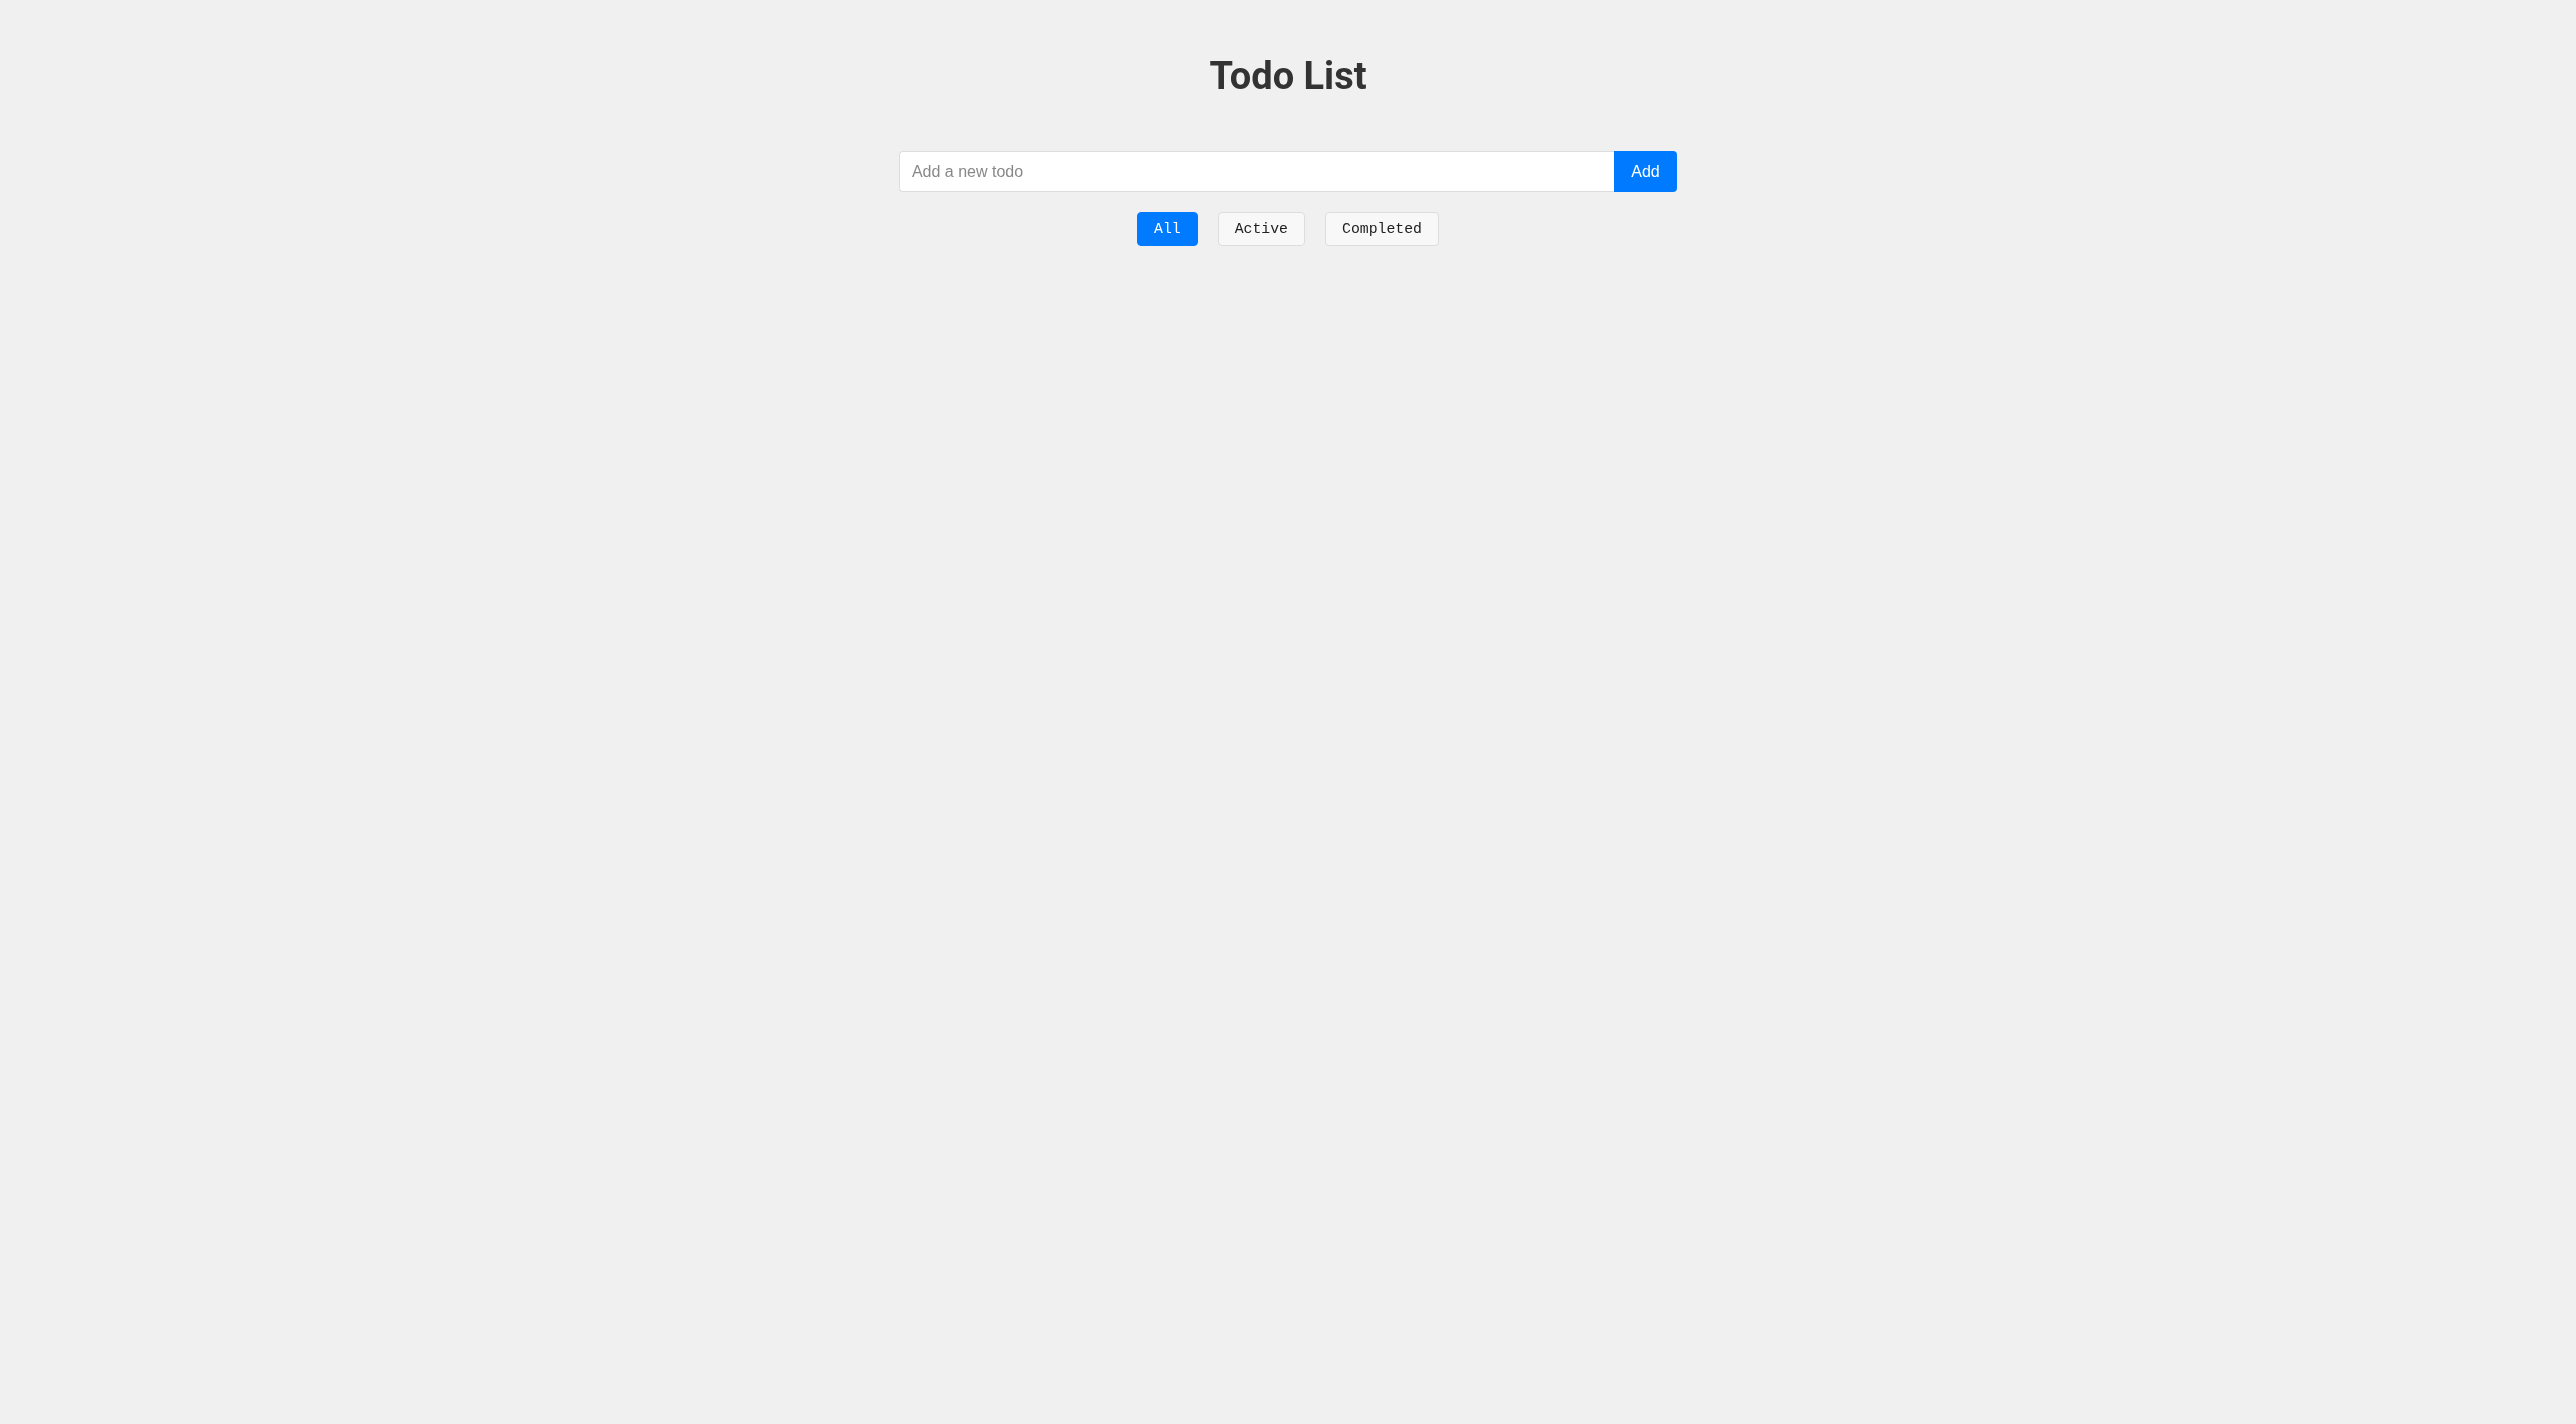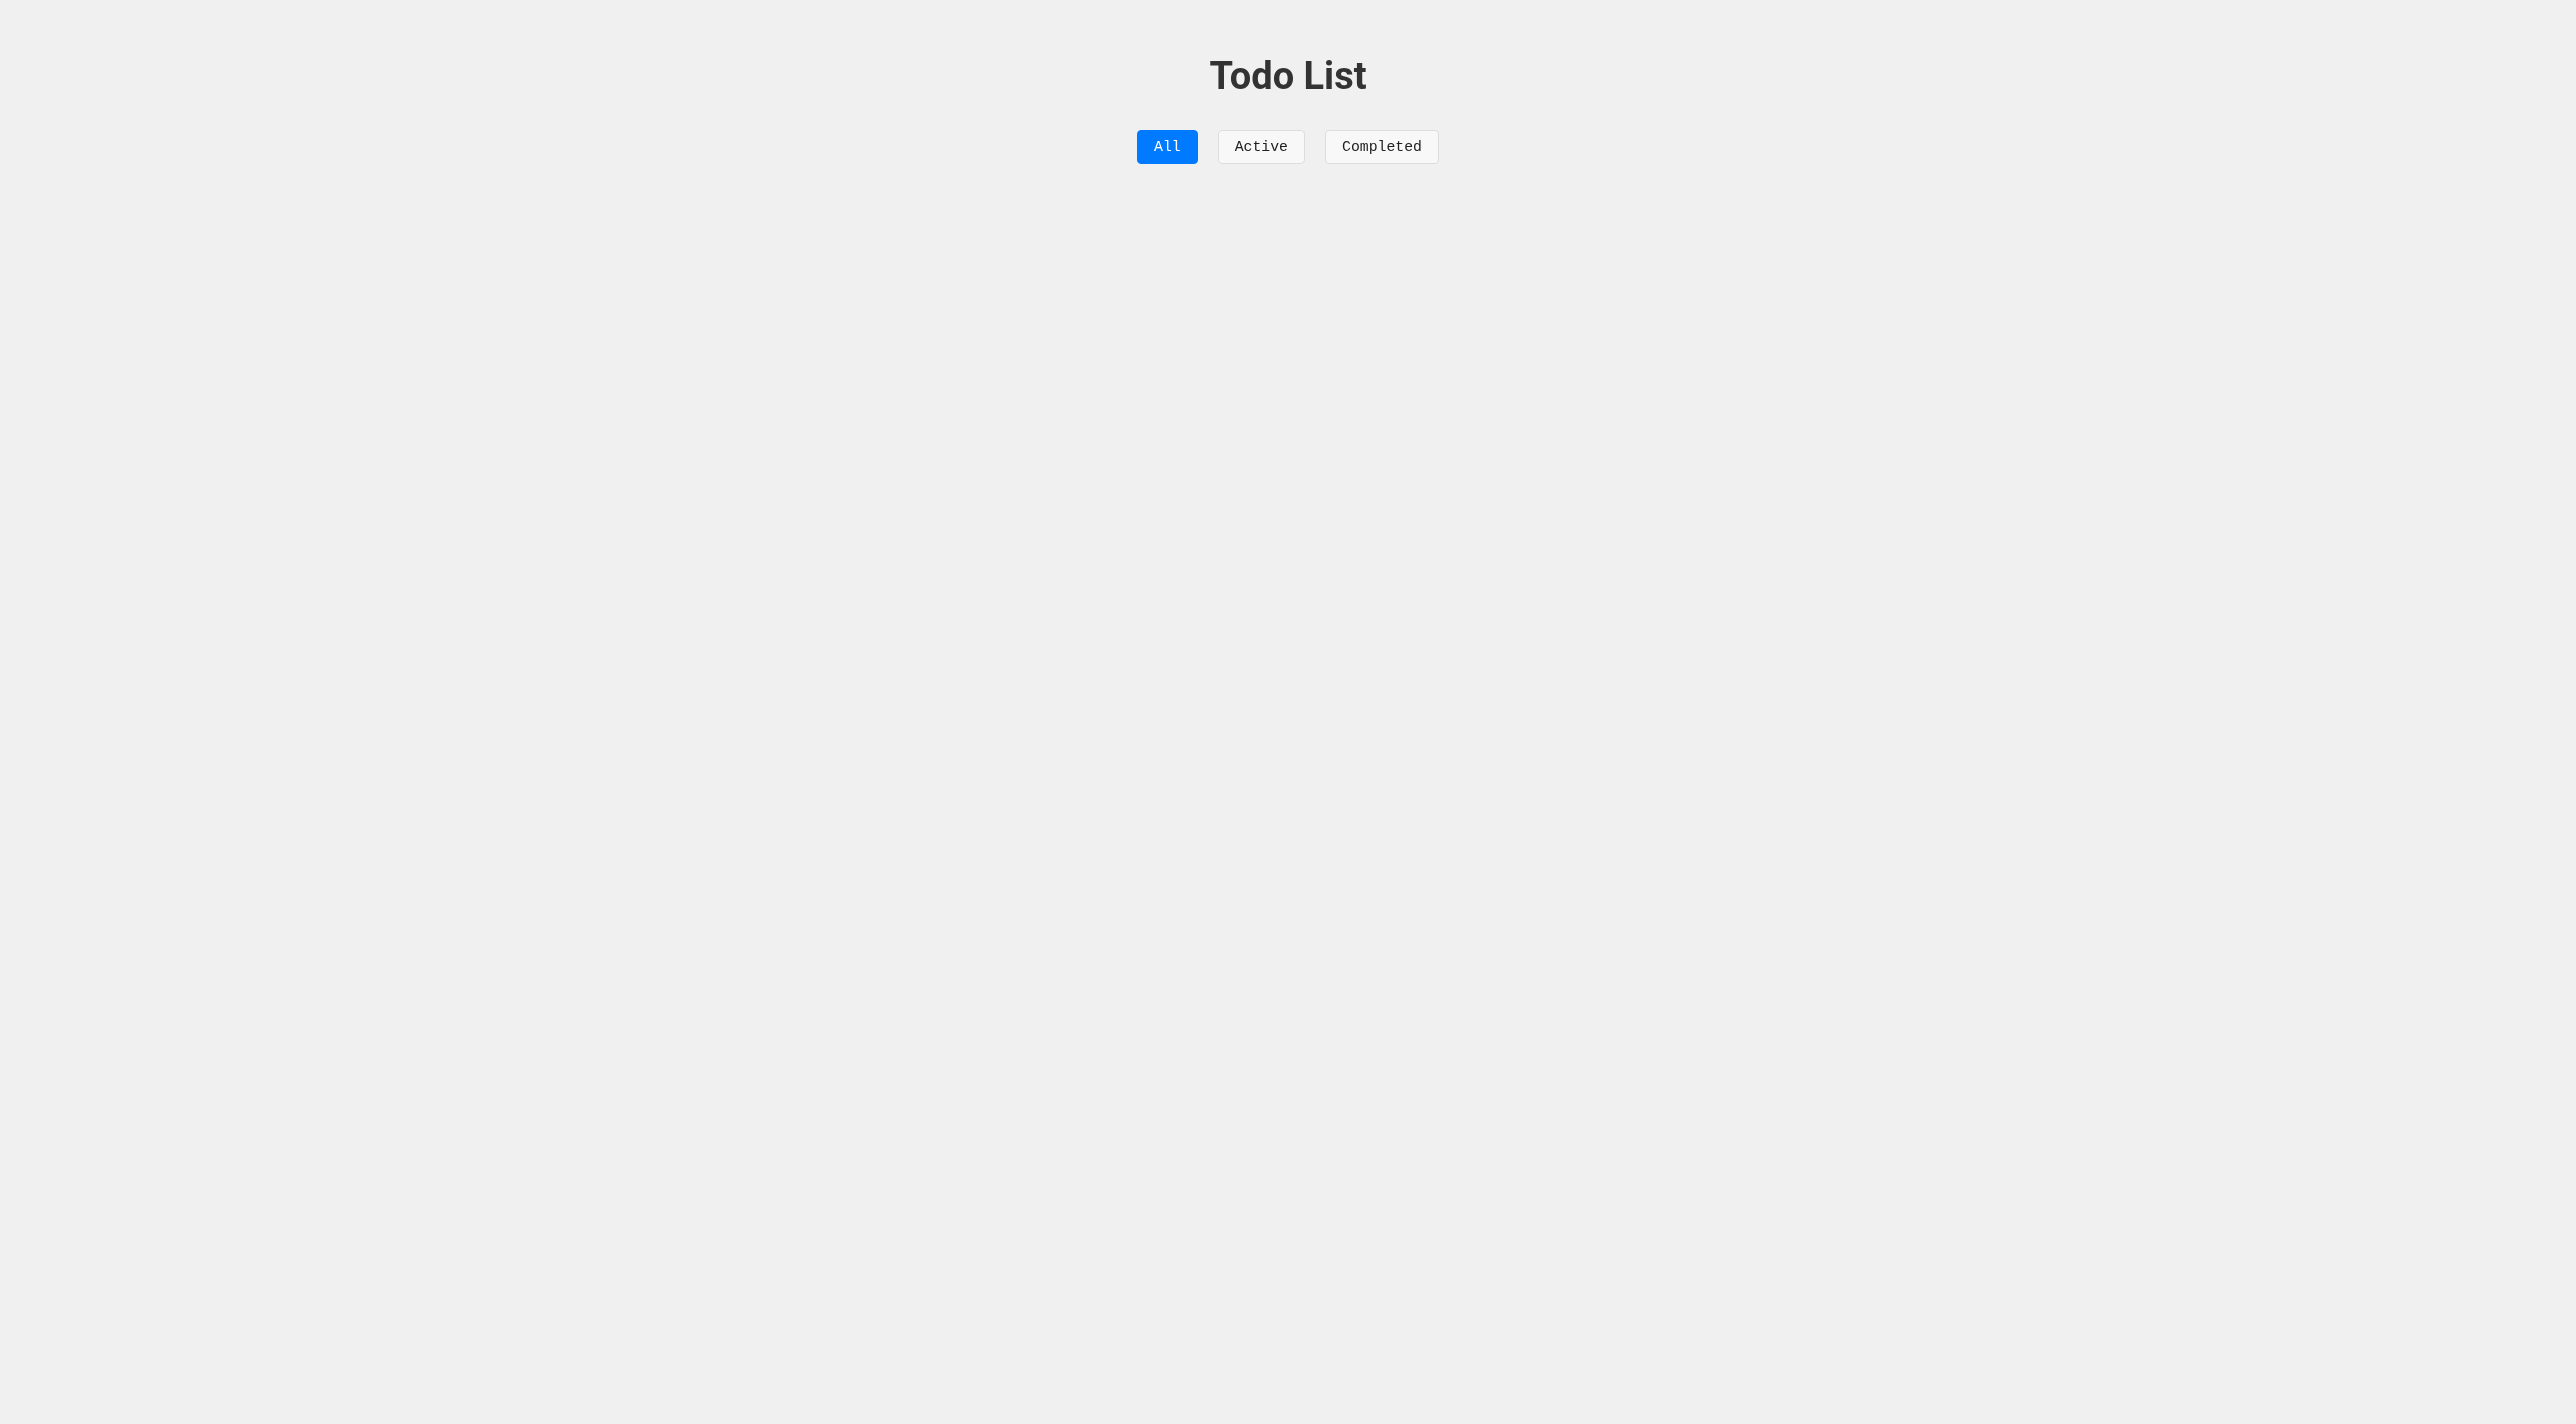--- a/index.html
+++ b/index.html
@@ -18,21 +18,21 @@
       max-width: 805px;
       margin: 0 auto;
       padding: 54px 13.4px 13.4px;
     }
 
     .title {
       text-align: center;
       font-size: 38px;
       font-weight: 700;
       color: #333333;
-      margin-bottom: 32px;
+      margin-bottom: 53px;
     }
 
     .input-row {
       display: flex;
       margin-bottom: 20px;
     }
 
     .todo-input {
       flex: 1;
       padding: 10.7px 12px;
@@ -83,20 +83,24 @@
       border-color: #007bff;
       color: #ffffff;
     }
   </style>
 </head>
 <body>
 
 <div class="container">
   <h1 class="title">Todo List</h1>
 
+  <div class="input-row">
+    <input type="text" class="todo-input" placeholder="Add a new todo" style="">
+    <button class="add-button">Add</button>
+  </div>
 
   <div class="filter-row">
     <button class="filter-button active">All</button>
     <button class="filter-button">Active</button>
     <button class="filter-button">Completed</button>
   </div>
 </div>
 
 
 </body></html>

